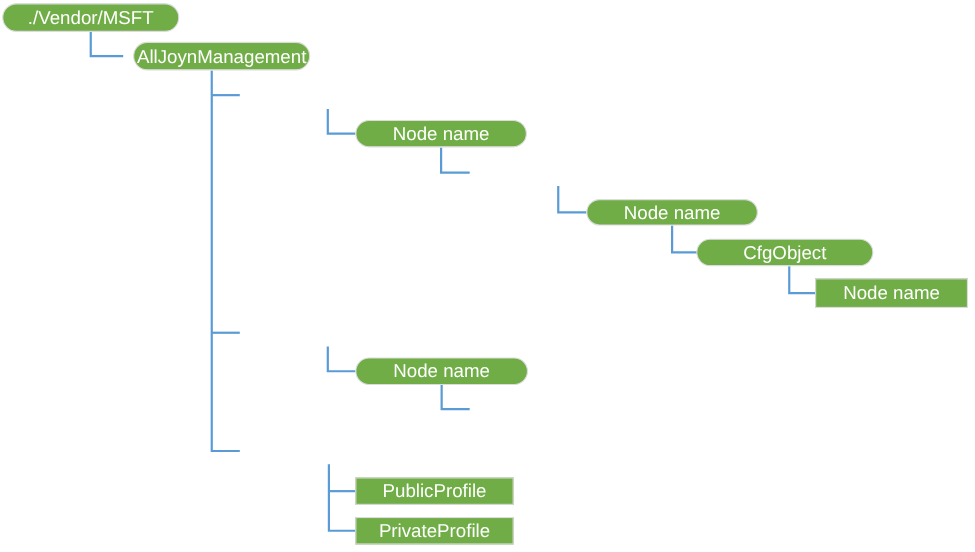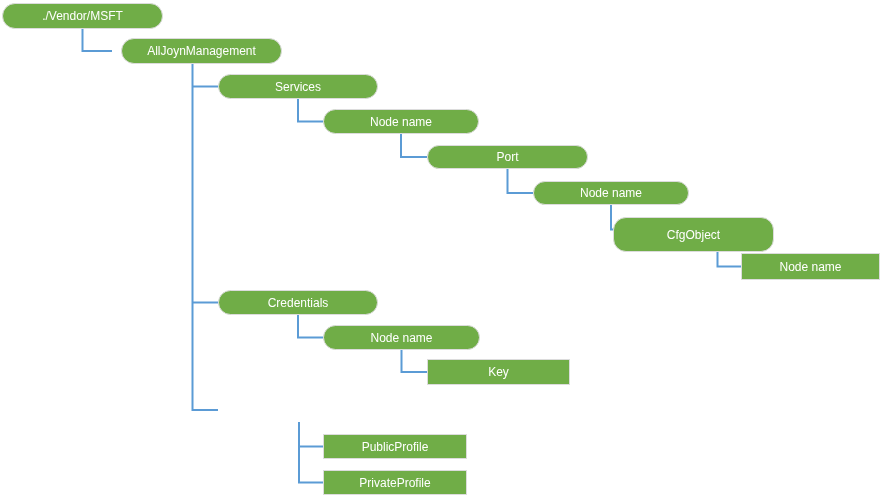--- a/index.html
+++ b/index.html
@@ -34,21 +34,21 @@
   .node{
     position:absolute;
     z-index:1;
     box-sizing:border-box;
     background:var(--node-fill);
     border:1.5px solid var(--node-border);
     color:var(--node-text);
     display:flex;
     align-items:center;
     justify-content:center;
-    font-size:12px;
+    font-size:17px;
     line-height:1;
     white-space:nowrap;
   }
   .pill{border-radius:13px;}
   .rect{border-radius:0;}
   .italic{}
 </style>
 </head>
 <body>
 
@@ -67,36 +67,32 @@
     <path d="M298,315 L298,337.5 L323,337.5"></path>
     <path d="M401.5,350 L401.5,372 L427,372"></path>
     <path d="M299,422 L299,482.5 L323,482.5"></path>
     <path d="M299,446.5 L323,446.5"></path>
   </svg>
 
   <div class="node pill" style="left:2px;top:3px;width:161px;height:26px">./Vendor/MSFT</div>
 
   <div class="node pill" style="left:121px;top:38px;width:161px;height:26px">AllJoynManagement</div>
 
-  <div class="node pill" style="left:218px;top:74px;width:160px;height:25px">Services</div>
 
   <div class="node pill italic" style="left:323px;top:109px;width:156px;height:25px">Node name</div>
 
-  <div class="node pill" style="left:427px;top:145px;width:161px;height:24px">Port</div>
 
   <div class="node pill italic" style="left:533px;top:181px;width:156px;height:24px">Node name</div>
 
-  <div class="node pill" style="left:613px;top:217px;width:161px;height:35px">CfgObject</div>
+  <div class="node pill" style="left:633px;top:217px;width:161px;height:25px">CfgObject</div>
 
   <div class="node rect italic" style="left:741px;top:253px;width:139px;height:27px">Node name</div>
 
-  <div class="node pill" style="left:218px;top:290px;width:160px;height:25px">Credentials</div>
 
   <div class="node pill italic" style="left:323px;top:325px;width:157px;height:25px">Node name</div>
 
-  <div class="node rect" style="left:427px;top:359px;width:143px;height:26px">Key</div>
 
 
   <div class="node rect" style="left:323px;top:434px;width:144px;height:25px">PublicProfile</div>
 
   <div class="node rect" style="left:323px;top:470px;width:144px;height:25px">PrivateProfile</div>
 
 </div>
 
 </body></html>

